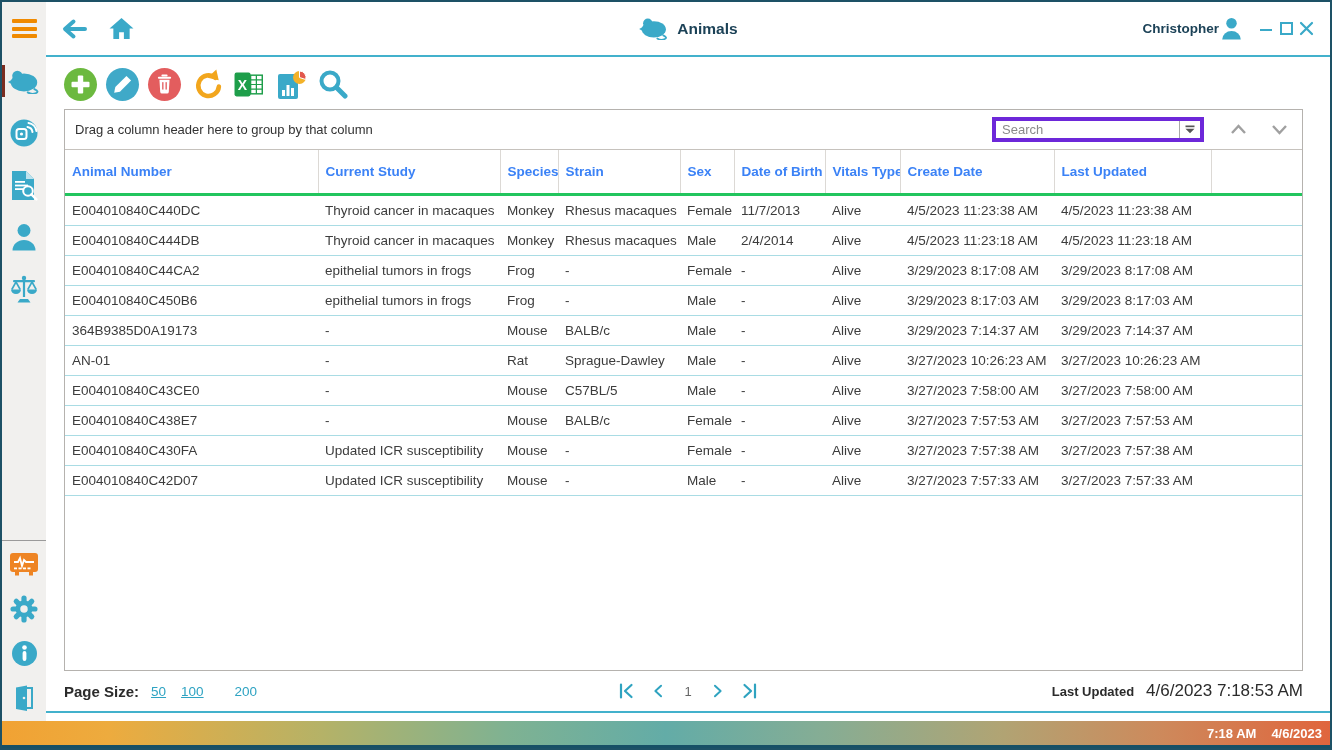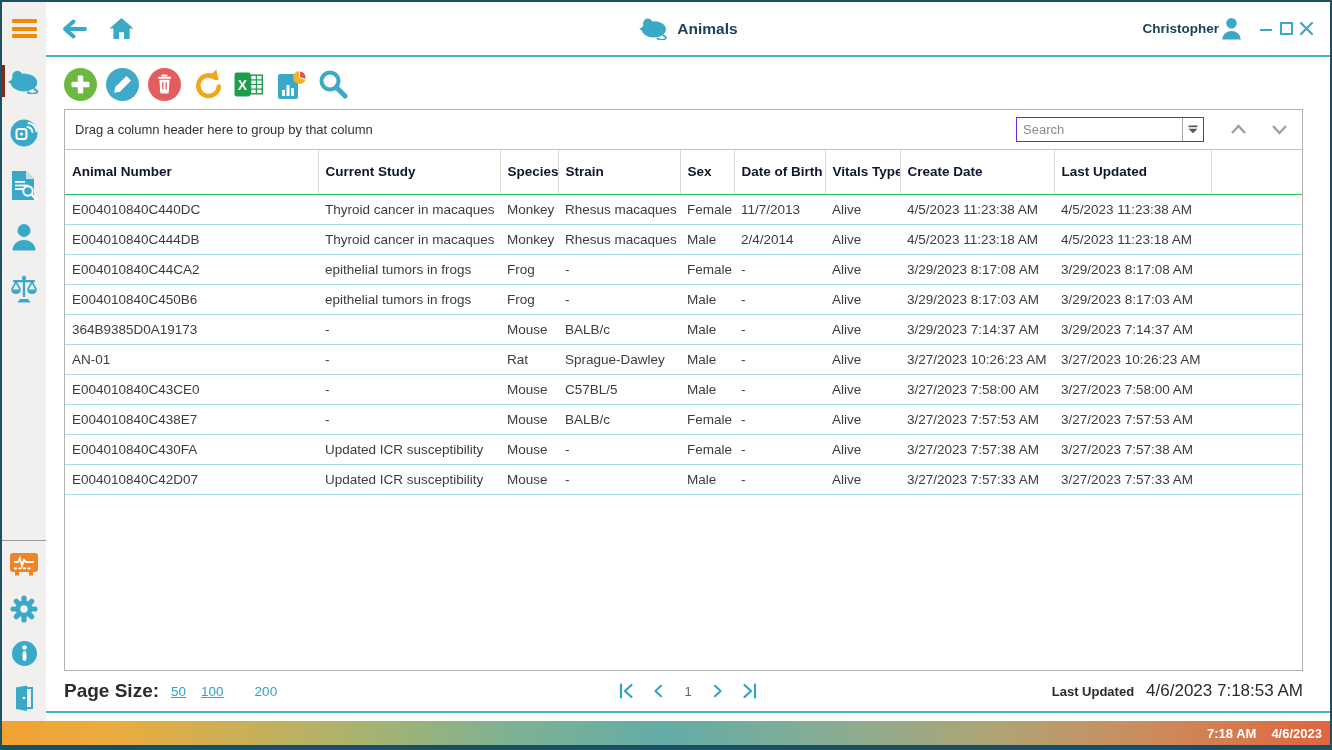--- a/index.html
+++ b/index.html
@@ -53,41 +53,41 @@
   .tbtn-edit { background:#3fa9c8; }
   .tbtn-del { background:#e35d5e; }
 
   
   .grid-panel { margin:2px 27px 0 18px; border:1px solid #b5b2ae; height:562px;
                 display:flex; flex-direction:column; }
   .group-bar { height:40px; border-bottom:1px solid #c6c2bd; display:flex; align-items:center;
                padding:0 8px 0 10px; flex-shrink:0; }
   .group-hint { font-size:13px; color:#333; }
   .search-area { margin-left:auto; display:flex; align-items:center; }
-  .search-box { width:188px; height:25px; border:1px solid #6d28d9; display:flex; background:#fff; }
+  .search-box { width:212px; height:25px; border:4px solid #6d28d9; display:flex; background:#fff; }
   .search-box input { flex:1; border:none; outline:none; font-size:13px; padding:0 6px;
                font-family:"Liberation Sans",sans-serif; color:#333; min-width:0; }
   .search-box input::placeholder { color:#8a8a8a; }
   .dd-btn { width:21px; border-left:1px solid #a8a8a8; display:flex; align-items:center;
             justify-content:center; cursor:pointer; background:#fff; }
   .chev { margin-left:26px; cursor:pointer; display:flex; }
   .chev + .chev { margin-left:24px; margin-right:6px; }
 
   table.grid { width:100%; border-collapse:collapse; table-layout:fixed; }
-  table.grid th { height:44px; text-align:left; font-size:13.5px; font-weight:bold; color:#0f172a;
-            padding:0 7px; border-right:1px solid #dcd9d5; border-bottom:1px solid #22c55e;
+  table.grid th { height:44px; text-align:left; font-size:13.5px; font-weight:bold; color:#3b82f6;
+            padding:0 7px; border-right:1px solid #dcd9d5; border-bottom:3px solid #22c55e;
             white-space:nowrap; overflow:hidden; cursor:pointer; }
   table.grid th:last-child { border-right:none; }
   table.grid td { height:30px; font-size:13.5px; color:#3c3c3c; padding:0 7px;
             border-bottom:1px solid #a9dce4; white-space:nowrap; overflow:hidden; }
   .grid-body { flex:1; overflow:hidden; }
 
   
   .footer-bar { flex:1; display:flex; align-items:center; padding:0 27px 0 18px; position:relative; }
-  .psize-label { font-size:19px; font-weight:bold; color:#2b2b2b; margin-right:12px; }
+  .psize-label { font-size:15px; font-weight:bold; color:#2b2b2b; margin-right:12px; }
   .psize { font-size:13.5px; color:#2ea3c2; margin-right:15px; cursor:pointer;
            text-decoration:underline; }
   .psize.active { text-decoration:none;margin-left:16px; }
   .pager { position:absolute; left:50%; transform:translateX(-50%); display:flex;
            align-items:center; gap:16px; }
   .page-num { font-size:13px; color:#666; min-width:14px; text-align:center; }
   .pgbtn { cursor:pointer; display:flex; }
   .fr-right { margin-left:auto; display:flex; align-items:center; gap:12px; }
   .lu-label { font-size:13px; font-weight:bold; color:#2b2b2b; }
   .lu-value { font-size:17px; color:#2b2b2b; }

